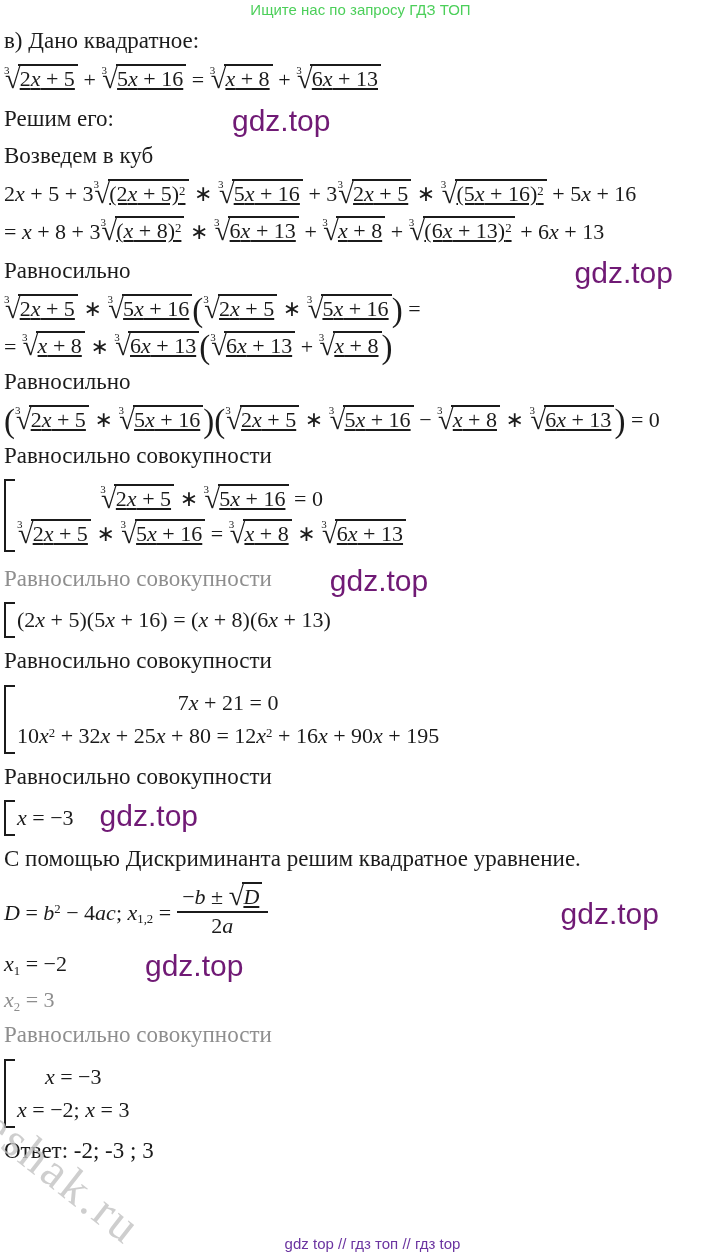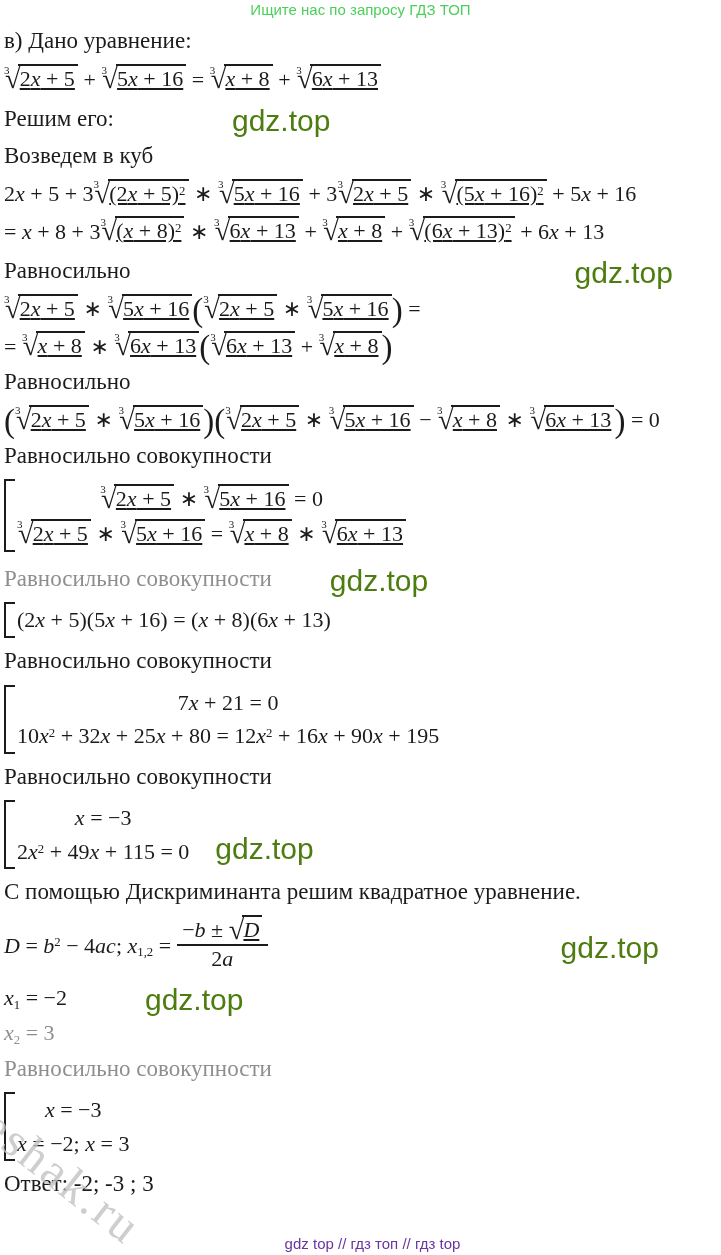--- a/index.html
+++ b/index.html
@@ -6,21 +6,21 @@
   .page{position:relative;width:721px;height:1255px;overflow:hidden;background:#fff;
         font-family:"Liberation Serif",serif;color:#1b1b1b;border-radius:16px;}
   .header-note{position:absolute;top:0;left:0;right:0;text-align:center;
         font-family:"Liberation Sans",sans-serif;font-size:15px;color:#4ccf5a;padding-top:1px;}
   #content{position:absolute;top:19px;left:4px;right:0;}
   .line{display:flex;align-items:baseline;margin:8px 0;font-size:22px;line-height:1.25;}
   .line.label{font-size:23px;}
   .gray{color:#8e8e8e;}
   .mrow,.sys{white-space:nowrap;}
   .mrow i,.sys i{font-style:italic;}
-  .wm{font-family:"Liberation Sans",sans-serif;font-size:30px;color:#4d7c0f;line-height:1;
+  .wm{font-family:"Liberation Sans",sans-serif;font-size:30px;color:#701a75;line-height:1;
       position:relative;top:5px;white-space:nowrap;}
   .wm-right{margin-left:auto;}
   
   .root{display:inline-block;white-space:nowrap;}
   .ridx{display:inline-block;font-size:0.5em;vertical-align:1.15em;margin-right:-0.42em;
         position:relative;z-index:2;}
   .rsgn{display:inline-block;font-size:1.28em;line-height:0;vertical-align:-0.06em;}
   .rbar{display:inline-block;border-top:2px solid currentColor;line-height:1.15;
         padding:0 0.14em 0 0.07em;margin-left:-0.1em;text-decoration:underline;}
   .rbar sup{line-height:0;}
@@ -44,21 +44,21 @@
   .footer{position:absolute;left:0;right:0;bottom:3px;text-align:center;
         font-family:"Liberation Sans",sans-serif;font-size:15px;color:#6b34a0;margin-left:24px;}
 </style>
 </head>
 <body>
 
 <div class="page">
   <div class="header-note">Ищите нас по запросу ГДЗ ТОП</div>
   <div id="content">
       <div class="line label">
-        <span class="ltext">в) Дано уравнение:</span>
+        <span class="ltext">в) Дано квадратное:</span>
       </div>
       <div class="line math">
         <span class="mrow"><span class="root"><span class="ridx">3</span><span class="rsgn">√</span><span class="rbar">2<i>x</i> + 5</span></span> + <span class="root"><span class="ridx">3</span><span class="rsgn">√</span><span class="rbar">5<i>x</i> + 16</span></span> = <span class="root"><span class="ridx">3</span><span class="rsgn">√</span><span class="rbar"><i>x</i> + 8</span></span> + <span class="root"><span class="ridx">3</span><span class="rsgn">√</span><span class="rbar">6<i>x</i> + 13</span></span></span>
       </div>
       <div class="line label">
         <span class="ltext">Решим его:</span>
         <span class="wm" style="margin-left: 118px;">gdz.top</span>
       </div>
       <div class="line label">
         <span class="ltext">Возведем в куб</span>
@@ -111,21 +111,20 @@
           <span class="srow center">7<i>x</i> + 21 = 0</span>
           <span class="srow">10<i>x</i><sup class="msup">2</sup> + 32<i>x</i> + 25<i>x</i> + 80 = 12<i>x</i><sup class="msup">2</sup> + 16<i>x</i> + 90<i>x</i> + 195</span>
         </span>
       </div>
       <div class="line label">
         <span class="ltext">Равносильно совокупности</span>
       </div>
       <div class="line sysline">
         <span class="sys">
           <span class="srow center"><i>x</i> = −3</span>
-          <span class="srow">2<i>x</i><sup class="msup">2</sup> + 49<i>x</i> + 115 = 0</span>
         </span>
         <span class="wm" style="margin-left: 26px;">gdz.top</span>
       </div>
       <div class="line label">
         <span class="ltext">С помощью Дискриминанта решим квадратное уравнение.</span>
       </div>
       <div class="line math">
         <span class="mrow"><i>D</i> = <i>b</i><sup class="msup">2</sup> − 4<i>ac</i>;  <i>x</i><span class="msub">1,2</span> = <span class="frac"><span class="fn">−<i>b</i> ± <span class="root"><span class="rsgn">√</span><span class="rbar"><i>D</i></span></span></span><span class="fd">2<i>a</i></span></span></span>
         <span class="wm wm-right" style="margin-right: 62px;">gdz.top</span>
       </div>

